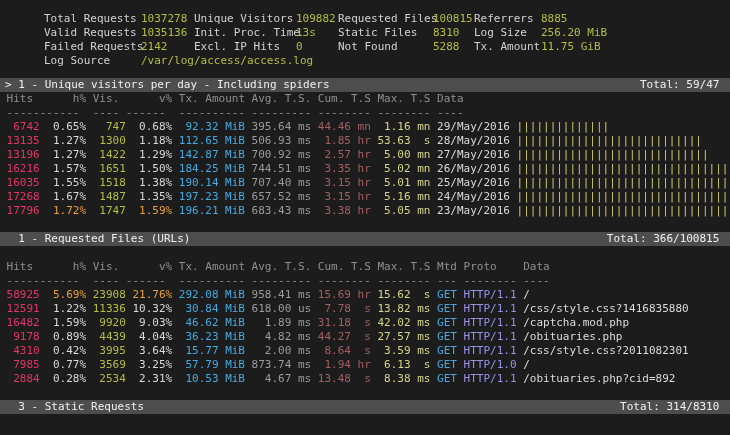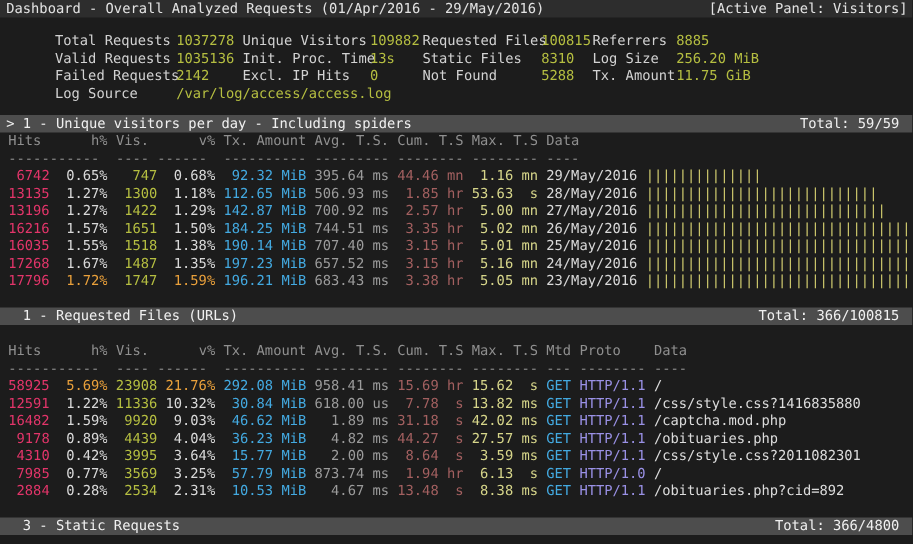--- a/index.html
+++ b/index.html
@@ -29,35 +29,31 @@
   .c-head{color:var(--head);} .c-label{color:var(--label);} .c-val{color:var(--green);}
   .c-red{color:var(--red);} .c-green{color:var(--green);} .c-white{color:var(--white);}
   .c-orange{color:var(--orange);} .c-cyan{color:var(--cyan);} .c-gray{color:var(--gray);}
   .c-brown{color:var(--brown);} .c-pale{color:var(--pale);} .c-bars{color:var(--bars);}
   .c-purple{color:var(--purple);} .c-data{color:var(--data);}
 </style>
 </head>
 <body>
 
 <div id="app">
-  <div class="line bar titlebar">
-    <span>Dashboard - Overall Analyzed Requests (01/Apr/2016 - 29/May/2016)</span>
-    <span>[Active Panel: Visitors]</span>
-  </div>
   <div class="sp12"></div>
   <div id="summary">
       <div class="sline"><span class="c-label" style="left: 8px;">Total Requests</span><span class="c-val" style="left: 105px;">1037278</span><span class="c-label" style="left: 158px;">Unique Visitors</span><span class="c-val" style="left: 260px;">109882</span><span class="c-label" style="left: 302px;">Requested Files</span><span class="c-val" style="left: 397px;">100815</span><span class="c-label" style="left: 438px;">Referrers</span><span class="c-val" style="left: 505px;">8885</span></div>
       <div class="sline"><span class="c-label" style="left: 8px;">Valid Requests</span><span class="c-val" style="left: 105px;">1035136</span><span class="c-label" style="left: 158px;">Init. Proc. Time</span><span class="c-val" style="left: 260px;">13s</span><span class="c-label" style="left: 302px;">Static Files</span><span class="c-val" style="left: 397px;">8310</span><span class="c-label" style="left: 438px;">Log Size</span><span class="c-val" style="left: 505px;">256.20 MiB</span></div>
       <div class="sline"><span class="c-label" style="left: 8px;">Failed Requests</span><span class="c-val" style="left: 105px;">2142</span><span class="c-label" style="left: 158px;">Excl. IP Hits</span><span class="c-val" style="left: 260px;">0</span><span class="c-label" style="left: 302px;">Not Found</span><span class="c-val" style="left: 397px;">5288</span><span class="c-label" style="left: 438px;">Tx. Amount</span><span class="c-val" style="left: 505px;">11.75 GiB</span></div>
       <div class="sline"><span class="c-label" style="left: 8px; text-align: center;">Log Source</span><span class="c-val" style="left: 105px;">/var/log/access/access.log</span></div>
     </div>
   <div class="sp10"></div>
   <div id="panels">
       <div>
-        <div class="line bar"><span>&gt; 1 - Unique visitors per day - Including spiders</span><span>Total: 59/59 </span></div>
+        <div class="line bar"><span>&gt; 1 - Unique visitors per day - Including spiders</span><span>Total: 59/47 </span></div>
         <div class="line"><span class="cell c-head" style="width: 6ch; text-align: left;"> Hits</span><span class="cell c-head" style="width: 7ch; text-align: right;">h%</span><span class="cell c-head" style="width: 6ch; text-align: left;"> Vis.</span><span class="cell c-head" style="width: 7ch; text-align: right;">v%</span><span class="cell c-head" style="width: 11ch; text-align: left;"> Tx. Amount</span><span class="cell c-head" style="width: 10ch; text-align: left;"> Avg. T.S.</span><span class="cell c-head" style="width: 9ch; text-align: left;"> Cum. T.S.</span><span class="cell c-head" style="width: 9ch; text-align: left;"> Max. T.S.</span><span class="cell c-head"> Data</span></div>
         <div class="line"><span class="cell c-head" style="width: 6ch; text-align: left;"> -----</span><span class="cell c-head" style="width: 7ch; text-align: left;">------</span><span class="cell c-head" style="width: 6ch; text-align: left;"> ----</span><span class="cell c-head" style="width: 7ch; text-align: left;">------</span><span class="cell c-head" style="width: 11ch; text-align: left;"> ----------</span><span class="cell c-head" style="width: 10ch; text-align: left;"> ---------</span><span class="cell c-head" style="width: 9ch; text-align: left;"> --------</span><span class="cell c-head" style="width: 9ch; text-align: left;"> --------</span><span class="cell c-head"> ----</span></div>
         <div class="line"><span class="cell c-red" style="width: 6ch; text-align: right;">6742</span><span class="cell c-white" style="width: 7ch; text-align: right;">0.65%</span><span class="cell c-green" style="width: 6ch; text-align: right;">747</span><span class="cell c-white" style="width: 7ch; text-align: right;">0.68%</span><span class="cell c-cyan" style="width: 11ch; text-align: right;">92.32 MiB</span><span class="cell c-gray" style="width: 10ch; text-align: right;">395.64 ms</span><span class="cell c-brown" style="width: 9ch; text-align: right;">44.46 mn</span><span class="cell c-pale" style="width: 9ch; text-align: right;">1.16 mn</span><span class="cell c-white"> 29/May/2016</span><span class="cell c-bars"> ||||||||||||||</span></div>
         <div class="line"><span class="cell c-red" style="width: 6ch; text-align: right;">13135</span><span class="cell c-white" style="width: 7ch; text-align: right;">1.27%</span><span class="cell c-green" style="width: 6ch; text-align: right;">1300</span><span class="cell c-white" style="width: 7ch; text-align: right;">1.18%</span><span class="cell c-cyan" style="width: 11ch; text-align: right;">112.65 MiB</span><span class="cell c-gray" style="width: 10ch; text-align: right;">506.93 ms</span><span class="cell c-brown" style="width: 9ch; text-align: right;">1.85 hr</span><span class="cell c-pale" style="width: 9ch; text-align: right;">53.63  s</span><span class="cell c-white"> 28/May/2016</span><span class="cell c-bars"> ||||||||||||||||||||||||||||</span></div>
         <div class="line"><span class="cell c-red" style="width: 6ch; text-align: right;">13196</span><span class="cell c-white" style="width: 7ch; text-align: right;">1.27%</span><span class="cell c-green" style="width: 6ch; text-align: right;">1422</span><span class="cell c-white" style="width: 7ch; text-align: right;">1.29%</span><span class="cell c-cyan" style="width: 11ch; text-align: right;">142.87 MiB</span><span class="cell c-gray" style="width: 10ch; text-align: right;">700.92 ms</span><span class="cell c-brown" style="width: 9ch; text-align: right;">2.57 hr</span><span class="cell c-pale" style="width: 9ch; text-align: right;">5.00 mn</span><span class="cell c-white"> 27/May/2016</span><span class="cell c-bars"> |||||||||||||||||||||||||||||</span></div>
         <div class="line"><span class="cell c-red" style="width: 6ch; text-align: right;">16216</span><span class="cell c-white" style="width: 7ch; text-align: right;">1.57%</span><span class="cell c-green" style="width: 6ch; text-align: right;">1651</span><span class="cell c-white" style="width: 7ch; text-align: right;">1.50%</span><span class="cell c-cyan" style="width: 11ch; text-align: right;">184.25 MiB</span><span class="cell c-gray" style="width: 10ch; text-align: right;">744.51 ms</span><span class="cell c-brown" style="width: 9ch; text-align: right;">3.35 hr</span><span class="cell c-pale" style="width: 9ch; text-align: right;">5.02 mn</span><span class="cell c-white"> 26/May/2016</span><span class="cell c-bars"> |||||||||||||||||||||||||||||||||||</span></div>
         <div class="line"><span class="cell c-red" style="width: 6ch; text-align: right;">16035</span><span class="cell c-white" style="width: 7ch; text-align: right;">1.55%</span><span class="cell c-green" style="width: 6ch; text-align: right;">1518</span><span class="cell c-white" style="width: 7ch; text-align: right;">1.38%</span><span class="cell c-cyan" style="width: 11ch; text-align: right;">190.14 MiB</span><span class="cell c-gray" style="width: 10ch; text-align: right;">707.40 ms</span><span class="cell c-brown" style="width: 9ch; text-align: right;">3.15 hr</span><span class="cell c-pale" style="width: 9ch; text-align: right;">5.01 mn</span><span class="cell c-white"> 25/May/2016</span><span class="cell c-bars"> ||||||||||||||||||||||||||||||||||</span></div>
         <div class="line"><span class="cell c-red" style="width: 6ch; text-align: right;">17268</span><span class="cell c-white" style="width: 7ch; text-align: right;">1.67%</span><span class="cell c-green" style="width: 6ch; text-align: right;">1487</span><span class="cell c-white" style="width: 7ch; text-align: right;">1.35%</span><span class="cell c-cyan" style="width: 11ch; text-align: right;">197.23 MiB</span><span class="cell c-gray" style="width: 10ch; text-align: right;">657.52 ms</span><span class="cell c-brown" style="width: 9ch; text-align: right;">3.15 hr</span><span class="cell c-pale" style="width: 9ch; text-align: right;">5.16 mn</span><span class="cell c-white"> 24/May/2016</span><span class="cell c-bars"> |||||||||||||||||||||||||||||||||||||</span></div>
         <div class="line"><span class="cell c-red" style="width: 6ch; text-align: right;">17796</span><span class="cell c-orange" style="width: 7ch; text-align: right;">1.72%</span><span class="cell c-green" style="width: 6ch; text-align: right;">1747</span><span class="cell c-orange" style="width: 7ch; text-align: right;">1.59%</span><span class="cell c-cyan" style="width: 11ch; text-align: right;">196.21 MiB</span><span class="cell c-gray" style="width: 10ch; text-align: right;">683.43 ms</span><span class="cell c-brown" style="width: 9ch; text-align: right;">3.38 hr</span><span class="cell c-pale" style="width: 9ch; text-align: right;">5.05 mn</span><span class="cell c-white"> 23/May/2016</span><span class="cell c-bars"> |||||||||||||||||||||||||||||||||||||||</span></div>
       </div>
@@ -70,17 +66,17 @@
         <div class="line"><span class="cell c-red" style="width: 6ch; text-align: right;">58925</span><span class="cell c-orange" style="width: 7ch; text-align: right;">5.69%</span><span class="cell c-green" style="width: 6ch; text-align: right;">23908</span><span class="cell c-orange" style="width: 7ch; text-align: right;">21.76%</span><span class="cell c-cyan" style="width: 11ch; text-align: right;">292.08 MiB</span><span class="cell c-gray" style="width: 10ch; text-align: right;">958.41 ms</span><span class="cell c-brown" style="width: 9ch; text-align: right;">15.69 hr</span><span class="cell c-pale" style="width: 9ch; text-align: right;">15.62  s</span><span class="cell c-cyan"> GET</span><span class="cell c-purple"> HTTP/1.1</span><span class="cell c-data"> /</span></div>
         <div class="line"><span class="cell c-red" style="width: 6ch; text-align: right;">12591</span><span class="cell c-white" style="width: 7ch; text-align: right;">1.22%</span><span class="cell c-green" style="width: 6ch; text-align: right;">11336</span><span class="cell c-white" style="width: 7ch; text-align: right;">10.32%</span><span class="cell c-cyan" style="width: 11ch; text-align: right;">30.84 MiB</span><span class="cell c-gray" style="width: 10ch; text-align: right;">618.00 us</span><span class="cell c-brown" style="width: 9ch; text-align: right;">7.78  s</span><span class="cell c-pale" style="width: 9ch; text-align: right;">13.82 ms</span><span class="cell c-cyan"> GET</span><span class="cell c-purple"> HTTP/1.1</span><span class="cell c-data"> /css/style.css?1416835880</span></div>
         <div class="line"><span class="cell c-red" style="width: 6ch; text-align: right;">16482</span><span class="cell c-white" style="width: 7ch; text-align: right;">1.59%</span><span class="cell c-green" style="width: 6ch; text-align: right;">9920</span><span class="cell c-white" style="width: 7ch; text-align: right;">9.03%</span><span class="cell c-cyan" style="width: 11ch; text-align: right;">46.62 MiB</span><span class="cell c-gray" style="width: 10ch; text-align: right;">1.89 ms</span><span class="cell c-brown" style="width: 9ch; text-align: right;">31.18  s</span><span class="cell c-pale" style="width: 9ch; text-align: right;">42.02 ms</span><span class="cell c-cyan"> GET</span><span class="cell c-purple"> HTTP/1.1</span><span class="cell c-data"> /captcha.mod.php</span></div>
         <div class="line"><span class="cell c-red" style="width: 6ch; text-align: right;">9178</span><span class="cell c-white" style="width: 7ch; text-align: right;">0.89%</span><span class="cell c-green" style="width: 6ch; text-align: right;">4439</span><span class="cell c-white" style="width: 7ch; text-align: right;">4.04%</span><span class="cell c-cyan" style="width: 11ch; text-align: right;">36.23 MiB</span><span class="cell c-gray" style="width: 10ch; text-align: right;">4.82 ms</span><span class="cell c-brown" style="width: 9ch; text-align: right;">44.27  s</span><span class="cell c-pale" style="width: 9ch; text-align: right;">27.57 ms</span><span class="cell c-cyan"> GET</span><span class="cell c-purple"> HTTP/1.1</span><span class="cell c-data"> /obituaries.php</span></div>
         <div class="line"><span class="cell c-red" style="width: 6ch; text-align: right;">4310</span><span class="cell c-white" style="width: 7ch; text-align: right;">0.42%</span><span class="cell c-green" style="width: 6ch; text-align: right;">3995</span><span class="cell c-white" style="width: 7ch; text-align: right;">3.64%</span><span class="cell c-cyan" style="width: 11ch; text-align: right;">15.77 MiB</span><span class="cell c-gray" style="width: 10ch; text-align: right;">2.00 ms</span><span class="cell c-brown" style="width: 9ch; text-align: right;">8.64  s</span><span class="cell c-pale" style="width: 9ch; text-align: right;">3.59 ms</span><span class="cell c-cyan"> GET</span><span class="cell c-purple"> HTTP/1.1</span><span class="cell c-data"> /css/style.css?2011082301</span></div>
         <div class="line"><span class="cell c-red" style="width: 6ch; text-align: right;">7985</span><span class="cell c-white" style="width: 7ch; text-align: right;">0.77%</span><span class="cell c-green" style="width: 6ch; text-align: right;">3569</span><span class="cell c-white" style="width: 7ch; text-align: right;">3.25%</span><span class="cell c-cyan" style="width: 11ch; text-align: right;">57.79 MiB</span><span class="cell c-gray" style="width: 10ch; text-align: right;">873.74 ms</span><span class="cell c-brown" style="width: 9ch; text-align: right;">1.94 hr</span><span class="cell c-pale" style="width: 9ch; text-align: right;">6.13  s</span><span class="cell c-cyan"> GET</span><span class="cell c-purple"> HTTP/1.0</span><span class="cell c-data"> /</span></div>
         <div class="line"><span class="cell c-red" style="width: 6ch; text-align: right;">2884</span><span class="cell c-white" style="width: 7ch; text-align: right;">0.28%</span><span class="cell c-green" style="width: 6ch; text-align: right;">2534</span><span class="cell c-white" style="width: 7ch; text-align: right;">2.31%</span><span class="cell c-cyan" style="width: 11ch; text-align: right;">10.53 MiB</span><span class="cell c-gray" style="width: 10ch; text-align: right;">4.67 ms</span><span class="cell c-brown" style="width: 9ch; text-align: right;">13.48  s</span><span class="cell c-pale" style="width: 9ch; text-align: right;">8.38 ms</span><span class="cell c-cyan"> GET</span><span class="cell c-purple"> HTTP/1.1</span><span class="cell c-data"> /obituaries.php?cid=892</span></div>
       </div>
       <div class="sp"></div>
       <div>
-        <div class="line bar"><span>  3 - Static Requests</span><span>Total: 366/4800 </span></div>
+        <div class="line bar"><span>  3 - Static Requests</span><span>Total: 314/8310 </span></div>
         <div class="sp10"></div>
       </div>
     </div>
 </div>
 
 </body></html>

